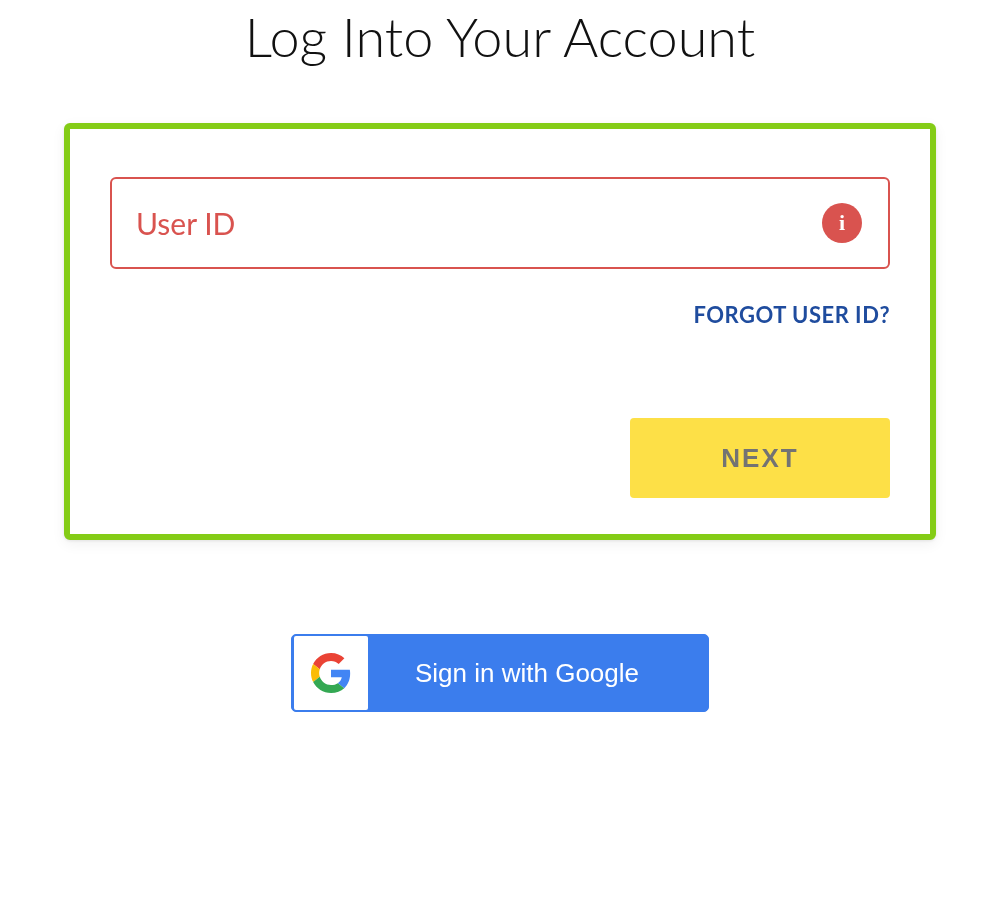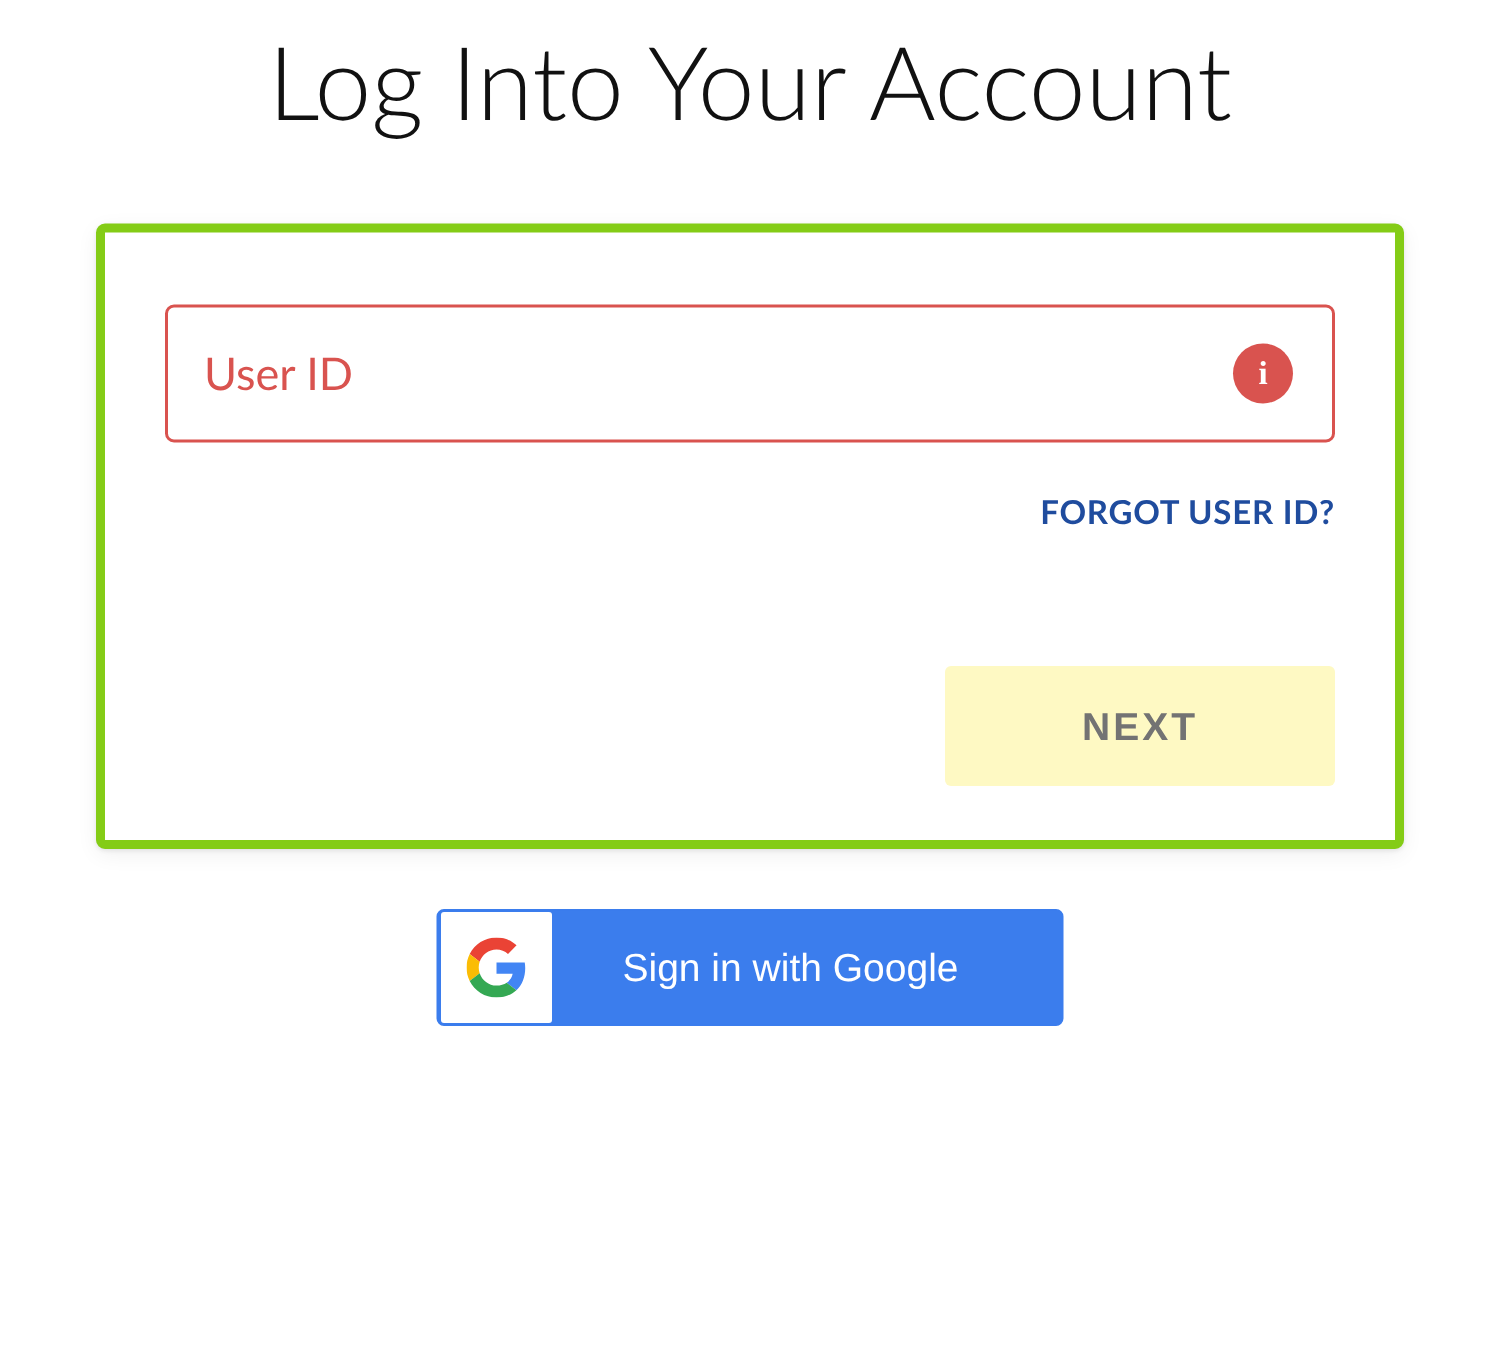--- a/index.html
+++ b/index.html
@@ -6,24 +6,24 @@
     body {
       font-family: 'Lato', 'Open Sans', -apple-system, BlinkMacSystemFont, 'Segoe UI', Arial, sans-serif;
       background: #ffffff;
       width: 1000px;
       height: 908px;
       display: flex;
       flex-direction: column;
       align-items: center;
     }
     .page-title {
-      font-size: 68px;
+      font-size: 54px;
       font-weight: 300;
       color: #111;
-      margin-top: 14px;
+      margin-top: 4px;
       letter-spacing: 0px;
     }
     .login-card {
       margin-top: 54px;
       width: 872px;
       background: #fff;
       border-radius: 6px;
       box-shadow: 0 1px 3px rgba(0,0,0,0.08), 0 4px 14px rgba(0,0,0,0.06);
       border: 6px solid #84cc16;
       padding: 48px 40px 36px 40px;
@@ -101,32 +101,32 @@
     }
     .gap-1 { height: 56px; }
     .gap-2 { height: 34px; }
     .next-row {
       display: flex;
       justify-content: flex-end;
     }
     .next-btn {
       width: 260px;
       height: 80px;
-      background: #fef9c3;
+      background: #fde047;
       color: #737373;
       border: none;
       border-radius: 4px;
       font-size: 26px;
       font-weight: 700;
       letter-spacing: 2px;
       cursor: pointer;
       text-transform: uppercase;
     }
     .sso-btn {
-      margin-top: 40px;
+      margin-top: 94px;
       width: 418px;
       height: 78px;
       background: #3b7ded;
       border: 1px solid #3b7ded;
       border-radius: 5px;
       display: flex;
       align-items: center;
       cursor: pointer;
       padding: 0;
       overflow: hidden;

